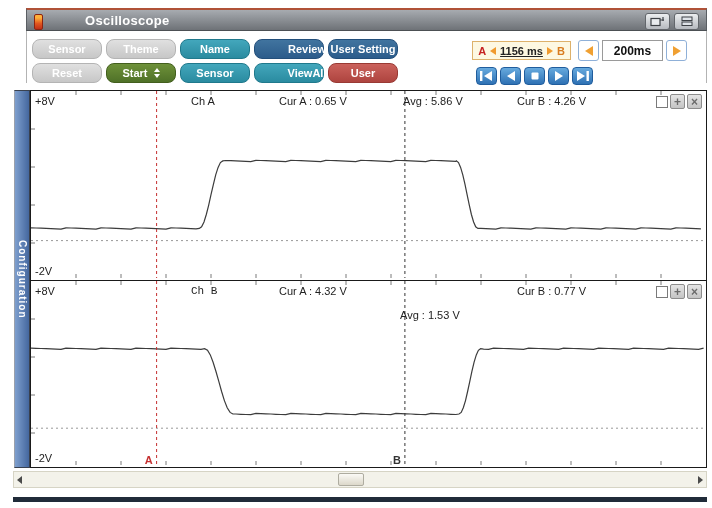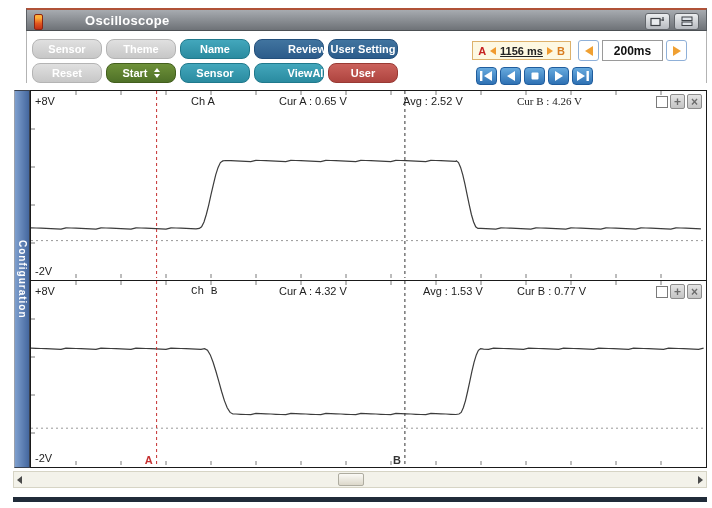--- a/index.html
+++ b/index.html
@@ -185,22 +185,22 @@
     <svg class="wave-svg" width="673" height="187" viewBox="0 0 673 187">
         <path d="M45 0V4 M45 187V183 M90 0V4 M90 187V183 M135 0V4 M135 187V183 M180 0V4 M180 187V183 M225 0V4 M225 187V183 M270 0V4 M270 187V183 M315 0V4 M315 187V183 M360 0V4 M360 187V183 M405 0V4 M405 187V183 M450 0V4 M450 187V183 M495 0V4 M495 187V183 M540 0V4 M540 187V183 M585 0V4 M585 187V183 M630 0V4 M630 187V183 M0 38H4 M0 76H4 M0 114H4 M0 152H4 " stroke="#7a7a7a" stroke-width="1" fill="none"></path>
         <path d="M0 149.6H673" stroke="#999" stroke-width="1" stroke-dasharray="2 3" fill="none"></path>
         <polyline points="0.0,136.8 5.0,137.0 10.0,137.2 15.0,137.4 20.0,137.7 25.0,137.9 30.0,138.1 35.0,136.8 40.0,137.0 45.0,137.2 50.0,137.4 55.0,137.7 60.0,137.9 65.0,138.1 70.0,136.8 75.0,137.0 80.0,137.2 85.0,137.4 90.0,137.7 95.0,137.9 100.0,138.1 105.0,136.8 110.0,137.0 115.0,137.2 120.0,137.4 125.0,137.7 130.0,137.9 135.0,138.1 140.0,136.8 145.0,137.0 150.0,137.2 155.0,137.4 160.0,137.7 165.0,137.9 168.3,137.4 170.6,135.8 173.0,131.0 175.3,123.5 177.7,114.1 180.0,103.7 182.4,93.3 184.7,83.9 187.1,76.4 189.4,71.6 191.8,69.9 194.8,69.5 199.8,69.7 204.8,69.9 209.8,70.2 214.8,70.4 219.8,70.6 224.8,69.3 229.8,69.5 234.8,69.7 239.8,69.9 244.8,70.2 249.8,70.4 254.8,70.6 259.8,69.3 264.8,69.5 269.8,69.7 274.8,69.9 279.8,70.2 284.8,70.4 289.8,70.6 294.8,69.3 299.8,69.5 304.8,69.7 309.8,69.9 314.8,70.2 319.8,70.4 324.8,70.6 329.8,69.3 334.8,69.5 339.8,69.7 344.8,69.9 349.8,70.2 354.8,70.4 359.8,70.6 364.8,69.3 369.8,69.5 374.8,69.7 379.8,69.9 384.8,70.2 389.8,70.4 394.8,70.6 399.8,69.3 404.8,69.5 409.8,69.7 414.8,69.9 419.8,70.2 424.8,70.4 425.3,69.9 427.5,71.6 429.6,76.4 431.8,83.9 434.0,93.3 436.1,103.7 438.3,114.1 440.4,123.5 442.6,131.0 444.7,135.8 446.9,137.4 449.9,137.4 454.9,137.7 459.9,137.9 464.9,138.1 469.9,136.8 474.9,137.0 479.9,137.2 484.9,137.4 489.9,137.7 494.9,137.9 499.9,138.1 504.9,136.8 509.9,137.0 514.9,137.2 519.9,137.4 524.9,137.7 529.9,137.9 534.9,138.1 539.9,136.8 544.9,137.0 549.9,137.2 554.9,137.4 559.9,137.7 564.9,137.9 569.9,138.1 574.9,136.8 579.9,137.0 584.9,137.2 589.9,137.4 594.9,137.7 599.9,137.9 604.9,138.1 609.9,136.8 614.9,137.0 619.9,137.2 624.9,137.4 629.9,137.7 634.9,137.9 639.9,138.1 644.9,136.8 649.9,137.0 654.9,137.2 659.9,137.4 664.9,137.7 669.9,137.9" fill="none" stroke="#3c3c3c" stroke-width="1.2"></polyline>
         <path d="M125.6 0V187" stroke="#c53030" stroke-width="1" stroke-dasharray="3 3" fill="none"></path>
         <path d="M373.9 0V187" stroke="#333333" stroke-width="1" stroke-dasharray="3 3" fill="none"></path>
       </svg>
     <span class="hdr" style="left:4px;">+8V</span>
     <span class="hdr" style="left:160px;">Ch A</span>
     <span class="hdr" style="left:248px;">Cur A : 0.65 V</span>
-    <span class="hdr" style="left:372px;">Avg : 2.52 V</span>
-    <span class="hdr" style="left:486px;font-family:Liberation Serif, serif;">Cur B : 4.26 V</span>
+    <span class="hdr" style="left:372px;">Avg : 5.86 V</span>
+    <span class="hdr" style="left:486px;">Cur B : 4.26 V</span>
     <div class="corner">
       <span class="cbox"></span>
       <span class="sqbtn">
           <span>+</span>
         </span>
       <span class="sqbtn">
           <span>×</span>
         </span>
     </div>
     <span class="ylab-b">-2V</span>
@@ -210,21 +210,21 @@
     <svg class="wave-svg" width="673" height="184" viewBox="0 0 673 184">
         <path d="M45 0V4 M45 184V180 M90 0V4 M90 184V180 M135 0V4 M135 184V180 M180 0V4 M180 184V180 M225 0V4 M225 184V180 M270 0V4 M270 184V180 M315 0V4 M315 184V180 M360 0V4 M360 184V180 M405 0V4 M405 184V180 M450 0V4 M450 184V180 M495 0V4 M495 184V180 M540 0V4 M540 184V180 M585 0V4 M585 184V180 M630 0V4 M630 184V180 M0 38H4 M0 76H4 M0 114H4 M0 152H4 " stroke="#7a7a7a" stroke-width="1" fill="none"></path>
         <path d="M0 147.2H673" stroke="#999" stroke-width="1" stroke-dasharray="2 3" fill="none"></path>
         <polyline points="0.0,67.1 5.0,67.3 10.0,67.5 15.0,67.7 20.0,67.9 25.0,68.2 30.0,68.4 35.0,67.1 40.0,67.3 45.0,67.5 50.0,67.7 55.0,67.9 60.0,68.2 65.0,68.4 70.0,67.1 75.0,67.3 80.0,67.5 85.0,67.7 90.0,67.9 95.0,68.2 100.0,68.4 105.0,67.1 110.0,67.3 115.0,67.5 120.0,67.7 125.0,67.9 130.0,68.2 135.0,68.4 140.0,67.1 145.0,67.3 150.0,67.5 155.0,67.7 160.0,67.9 165.0,68.2 170.0,68.4 173.6,67.7 176.5,69.3 179.3,73.9 182.1,81.2 184.9,90.3 187.8,100.4 190.6,110.5 193.4,119.6 196.2,126.8 199.1,131.4 201.9,133.0 204.9,133.0 209.9,133.3 214.9,133.5 219.9,133.7 224.9,132.4 229.9,132.6 234.9,132.8 239.9,133.0 244.9,133.3 249.9,133.5 254.9,133.7 259.9,132.4 264.9,132.6 269.9,132.8 274.9,133.0 279.9,133.3 284.9,133.5 289.9,133.7 294.9,132.4 299.9,132.6 304.9,132.8 309.9,133.0 314.9,133.3 319.9,133.5 324.9,133.7 329.9,132.4 334.9,132.6 339.9,132.8 344.9,133.0 349.9,133.3 354.9,133.5 359.9,133.7 364.9,132.4 369.9,132.6 374.9,132.8 379.9,133.0 384.9,133.3 389.9,133.5 394.9,133.7 399.9,132.4 404.9,132.6 409.9,132.8 414.9,133.0 419.9,133.3 424.9,133.5 428.0,133.0 430.2,131.4 432.3,126.8 434.5,119.6 436.6,110.5 438.8,100.4 440.9,90.3 443.1,81.2 445.3,73.9 447.4,69.3 449.6,67.7 452.6,68.2 457.6,68.4 462.6,67.1 467.6,67.3 472.6,67.5 477.6,67.7 482.6,67.9 487.6,68.2 492.6,68.4 497.6,67.1 502.6,67.3 507.6,67.5 512.6,67.7 517.6,67.9 522.6,68.2 527.6,68.4 532.6,67.1 537.6,67.3 542.6,67.5 547.6,67.7 552.6,67.9 557.6,68.2 562.6,68.4 567.6,67.1 572.6,67.3 577.6,67.5 582.6,67.7 587.6,67.9 592.6,68.2 597.6,68.4 602.6,67.1 607.6,67.3 612.6,67.5 617.6,67.7 622.6,67.9 627.6,68.2 632.6,68.4 637.6,67.1 642.6,67.3 647.6,67.5 652.6,67.7 657.6,67.9 662.6,68.2 667.6,68.4 672.6,67.1" fill="none" stroke="#3c3c3c" stroke-width="1.2"></polyline>
         <path d="M125.6 0V184" stroke="#c53030" stroke-width="1" stroke-dasharray="3 3" fill="none"></path>
         <path d="M373.9 0V184" stroke="#333333" stroke-width="1" stroke-dasharray="3 3" fill="none"></path>
       </svg>
     <span class="hdr" style="left:160px;font-family:Liberation Mono, monospace;">Ch B</span>
     <span class="hdr" style="left:4px;">+8V</span>
     <span class="hdr" style="left:248px;">Cur A : 4.32 V</span>
-    <span class="hdr" style="left:392px;">Avg : 1.53 V</span>
+    <span class="hdr" style="left:369px;margin-top:24px;">Avg : 1.53 V</span>
     <span class="hdr" style="left:486px;">Cur B : 0.77 V</span>
     <div class="corner">
       <span class="cbox"></span>
       <span class="sqbtn">
           <span>+</span>
         </span>
       <span class="sqbtn">
           <span>×</span>
         </span>
     </div>

